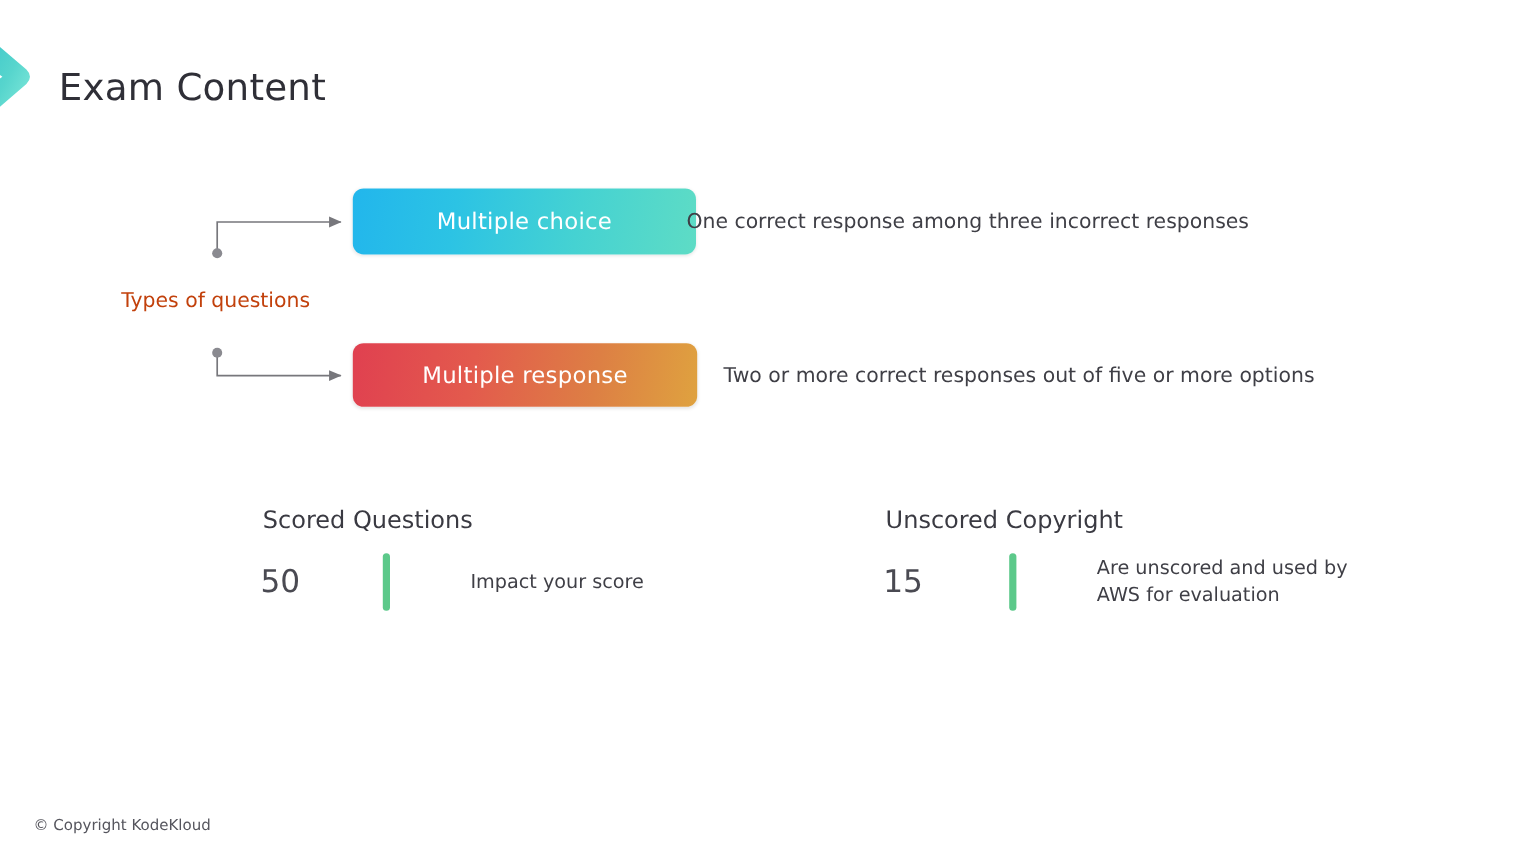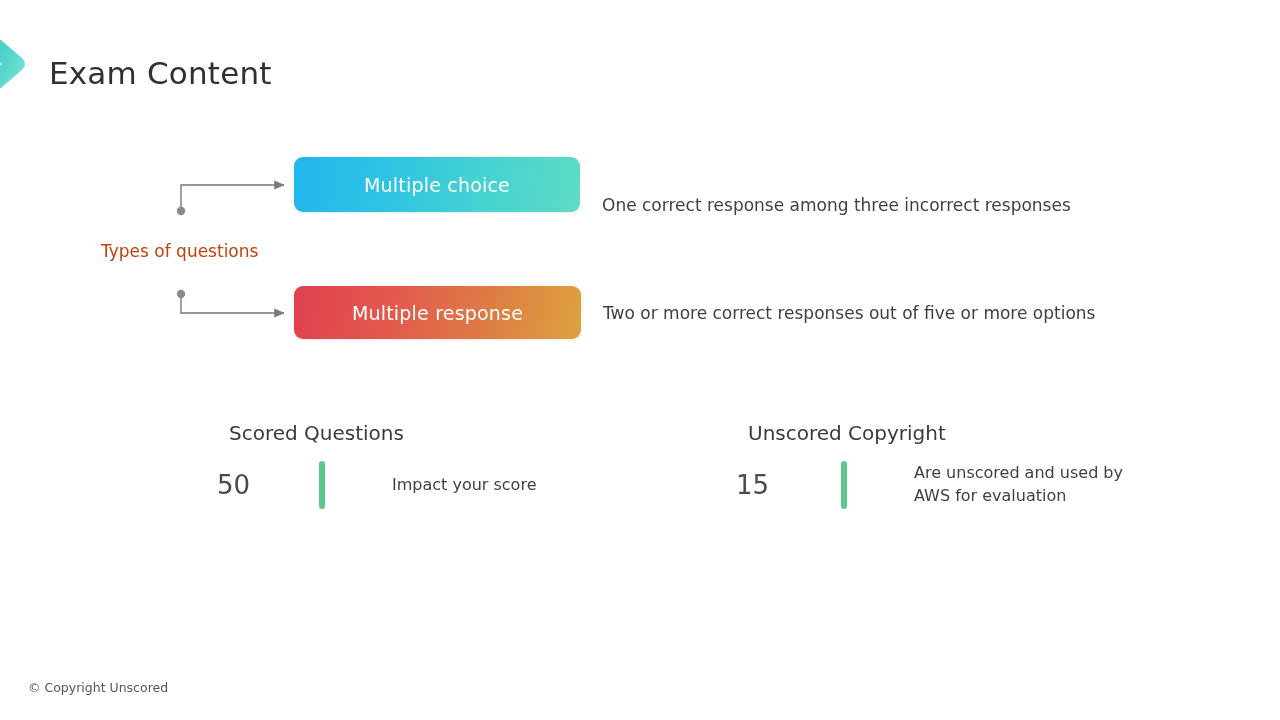--- a/index.html
+++ b/index.html
@@ -92,35 +92,35 @@
     background: linear-gradient(100deg, #e04050 0%, #e35a4d 35%, #dd7f44 70%, #dfa23f 100%);
   }
 
   
   .qdesc {
     position: absolute;
     font-size: 17px;
     color: #3f3f46;
     white-space: nowrap;
   }
-  .qdesc-choice { left: 602px; top: 175px; margin-top: 20px; }
+  .qdesc-choice { left: 572px; top: 175px; }
   .qdesc-response { left: 603px; top: 303px; }
 
   
   .stat-block {
     position: absolute;
   }
   .stat-scored { left: 217px; top: 421px; }
   .stat-unscored { left: 736px; top: 421px; }
 
   .stat-heading {
     font-size: 20px;
     color: #3a3a42;
     white-space: nowrap;
-    margin: 0 0 16px 12px;
+    margin: 0 0 16px 2px;
   }
   .stat-row {
     display: flex;
     align-items: center;
     gap: 36px;
   }
   .stat-number {
     font-size: 26px;
     color: #4a4a52;
     width: 64px;
@@ -210,15 +210,15 @@
   <div class="stat-block stat-unscored">
     <div class="stat-heading">Unscored Copyright</div>
     <div class="stat-row">
       <div class="stat-number">15</div>
       <div class="stat-bar"></div>
       <div class="stat-text">Are unscored and used by
 AWS for evaluation</div>
     </div>
   </div>
 
-  <div class="footer-copy">© Copyright Unscored</div>
+  <div class="footer-copy">© Copyright KodeKloud</div>
 
 </div>
 
 </body></html>

